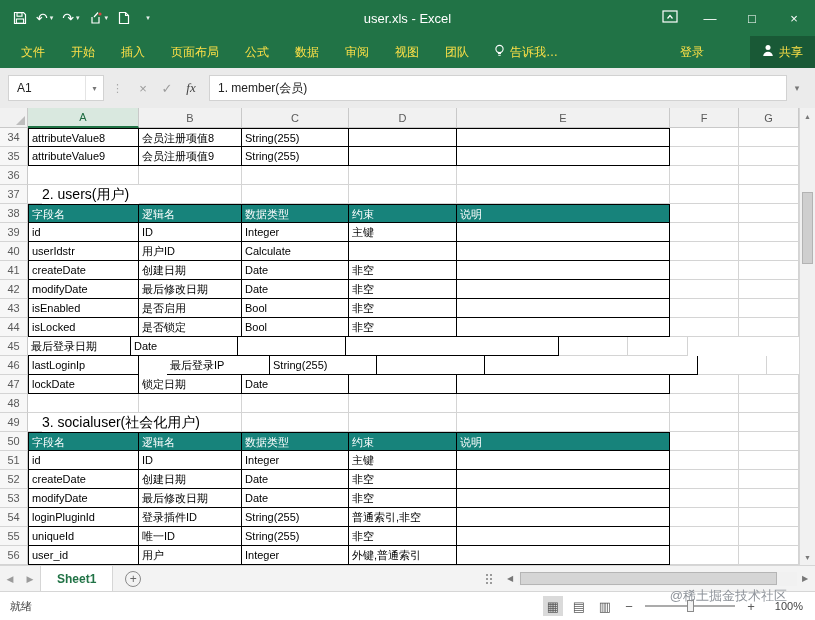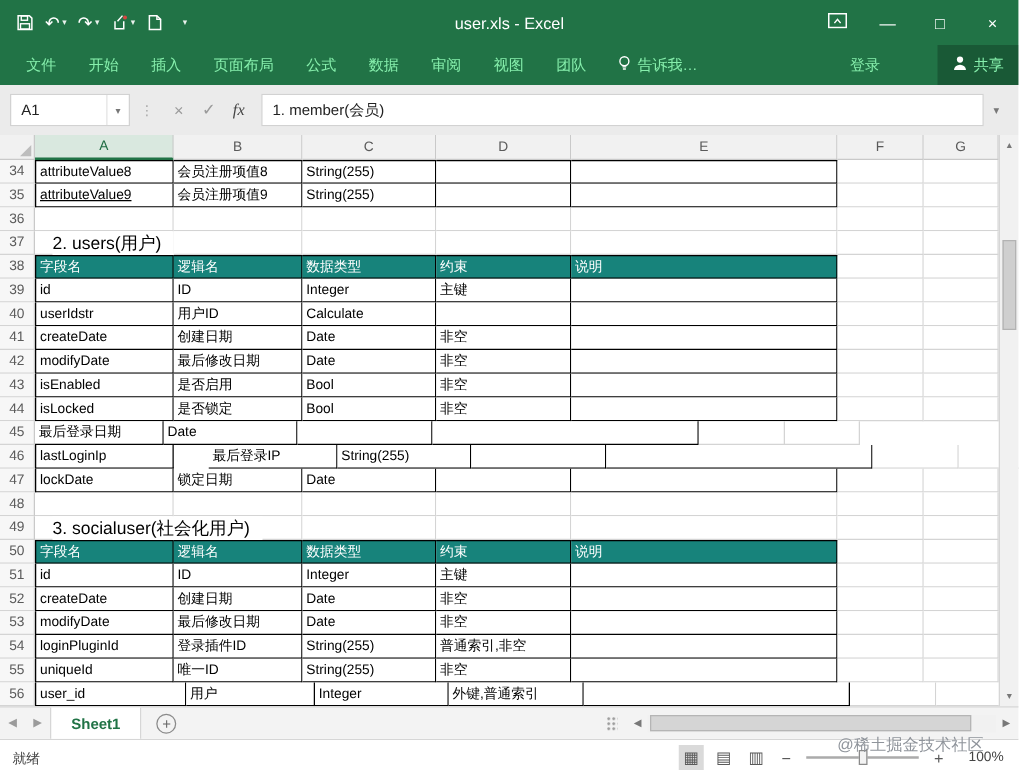--- a/index.html
+++ b/index.html
@@ -12,21 +12,21 @@
   .qat { display:flex; align-items:center; padding-left:10px; gap:3px; position:relative; z-index:2; }
   .qbtn { display:flex; align-items:center; justify-content:center; min-width:20px; height:26px; padding:0 3px; color:#fff; font-size:14px; cursor:default; }
   .qbtn .dd { font-size:7px; margin-left:2px; opacity:.9; }
   .qbtn svg { display:block; }
   .win-title { position:absolute; left:0; right:0; top:0; height:36px; display:flex; align-items:center; justify-content:center; font-size:13px; color:#fff; z-index:1; }
   .win-controls { margin-left:auto; display:flex; height:36px; position:relative; z-index:2; }
   .wbtn { width:42px; height:36px; display:flex; align-items:center; justify-content:center; font-size:13px; color:#fff; }
   .wbtn.ribbon-opts { width:38px; }
 
   
-  .ribbon { height:32px; background:#217346; display:flex; align-items:stretch; color:#86efac; font-size:12px; padding-left:8px; }
+  .ribbon { height:32px; background:#217346; display:flex; align-items:stretch; color:#fde047; font-size:12px; padding-left:8px; }
   .rtab { padding:0 13px; display:flex; align-items:center; white-space:nowrap; }
   .tellme { display:flex; align-items:center; gap:5px; padding:0 12px; white-space:nowrap; }
   .ribbon-right { margin-left:auto; display:flex; align-items:stretch;gap:32px; }
   .signin { display:flex; align-items:center; padding:0 14px; }
   .share { display:flex; align-items:center; gap:5px; padding:0 12px; background:rgba(0,0,0,0.22); }
 
   
   .formula-row { height:40px; background:#EBEBEB; display:flex; align-items:center; padding:0 8px; }
   .name-box { width:96px; height:26px; background:#fff; border:1px solid #D2D2D2; display:flex; align-items:center; font-size:12px; color:#222; }
   .name-box .nb-text { padding-left:8px; flex:1; }
@@ -232,21 +232,21 @@
           <div class="cell tb first" style="width: 111px;">attributeValue8</div>
           <div class="cell tb" style="width: 103px;">会员注册项值8</div>
           <div class="cell tb" style="width: 107px;">String(255)</div>
           <div class="cell tb" style="width: 108px;"></div>
           <div class="cell tb" style="width: 213px;"></div>
           <div class="cell gl" style="width: 69px;"></div>
           <div class="cell gl" style="width: 60px;"></div>
         </div>
         <div class="grid-row data">
           <div class="row-head">35</div>
-          <div class="cell tb first" style="width: 111px; text-decoration: underline;">attributeValue9</div>
+          <div class="cell tb first" style="width: 111px;">attributeValue9</div>
           <div class="cell tb" style="width: 103px;">会员注册项值9</div>
           <div class="cell tb" style="width: 107px;">String(255)</div>
           <div class="cell tb" style="width: 108px;"></div>
           <div class="cell tb" style="width: 213px;"></div>
           <div class="cell gl" style="width: 69px;"></div>
           <div class="cell gl" style="width: 60px;"></div>
         </div>
         <div class="grid-row empty">
           <div class="row-head">36</div>
           <div class="cell gl" style="width: 111px;"></div>
@@ -443,21 +443,21 @@
           <div class="cell tb first" style="width: 111px;">uniqueId</div>
           <div class="cell tb" style="width: 103px;">唯一ID</div>
           <div class="cell tb" style="width: 107px;">String(255)</div>
           <div class="cell tb" style="width: 108px;">非空</div>
           <div class="cell tb" style="width: 213px;"></div>
           <div class="cell gl" style="width: 69px;"></div>
           <div class="cell gl" style="width: 60px;"></div>
         </div>
         <div class="grid-row data">
           <div class="row-head">56</div>
-          <div class="cell tb first" style="width: 121px;">user_id</div>
+          <div class="cell tb first" style="width: 111px;">user_id</div>
           <div class="cell tb" style="width: 103px;">用户</div>
           <div class="cell tb" style="width: 107px;">Integer</div>
           <div class="cell tb" style="width: 108px;">外键,普通索引</div>
           <div class="cell tb" style="width: 213px;"></div>
           <div class="cell gl" style="width: 69px;"></div>
           <div class="cell gl" style="width: 60px;"></div>
         </div>
       </div>
     <div class="v-scroll">
       <div class="v-arr">▲</div>

